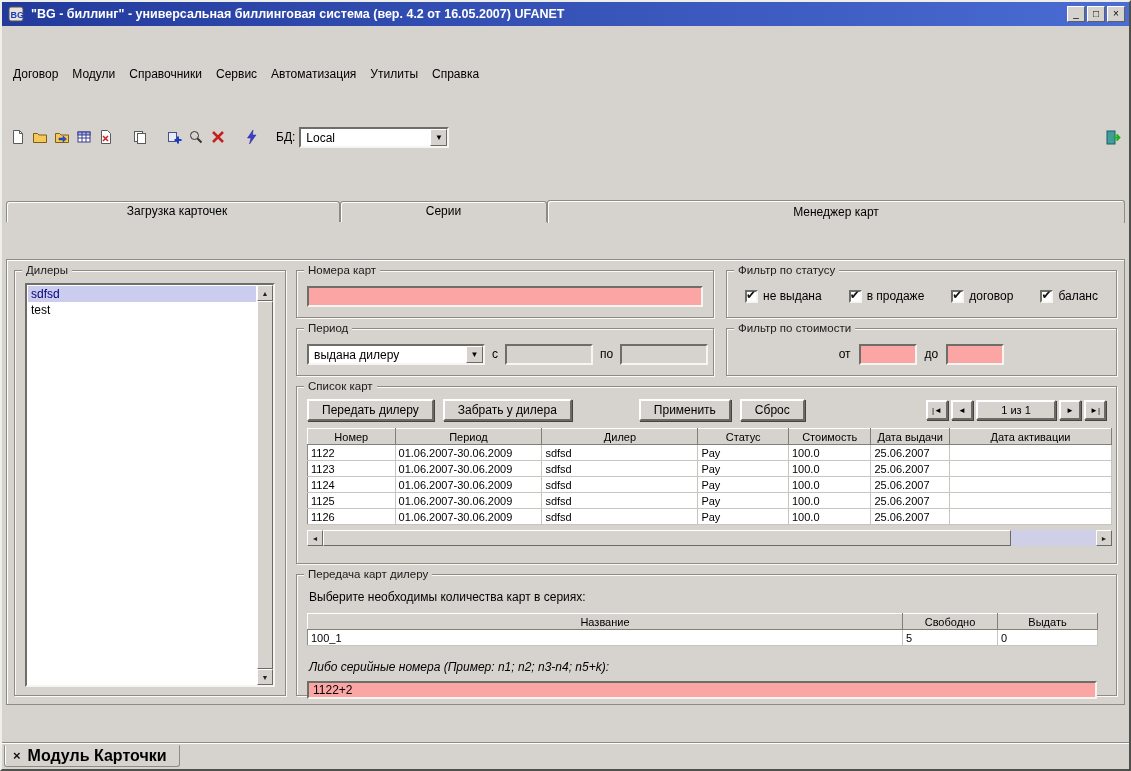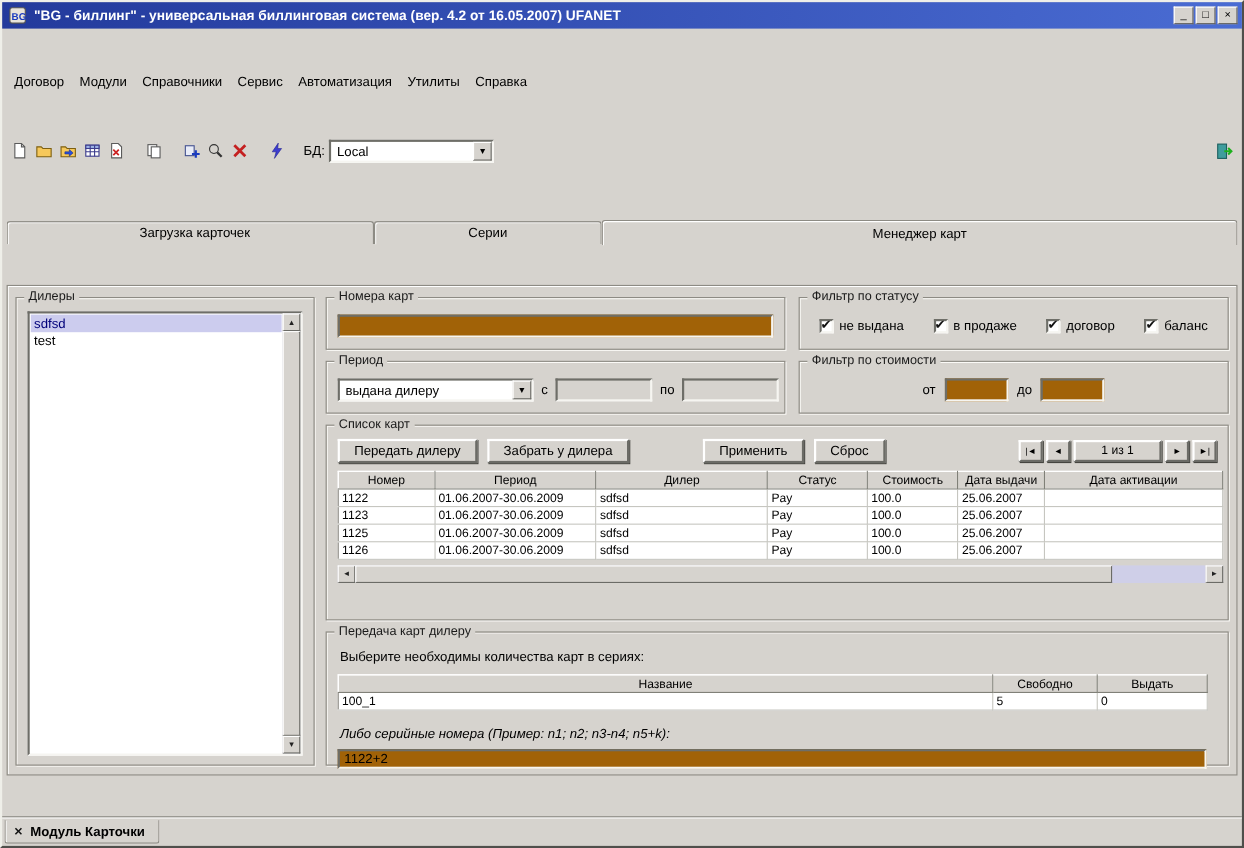--- a/index.html
+++ b/index.html
@@ -49,21 +49,21 @@
   .vscroll { width: 16px; background: #cfcfe8; display: flex; flex-direction: column; flex: none; }
   .sbtn { width: 16px; height: 16px; flex: none; background: #d6d3ce; border: 1px solid; border-color: #fff #6b6b66 #6b6b66 #fff; font-size: 7px; display: flex; align-items: center; justify-content: center; color: #222; }
   .vthumb { flex: 1; background: #d6d3ce; border: 1px solid; border-color: #fff #6b6b66 #6b6b66 #fff; }
 
   
   .rightcol { flex: 1; display: flex; flex-direction: column; gap: 10px; min-width: 0; }
   .filt-row { display: flex; gap: 12px; height: 48px; flex: none; }
   .filt-row .left { width: 418px; flex: none; display: flex; align-items: center; }
   .filt-row .right { flex: 1; display: flex; align-items: center; }
 
-  .field { background: #a16207; border: 2px solid; border-color: #6e6e68 #f6f5f1 #f6f5f1 #6e6e68; height: 21px; font-size: 12px; padding: 0 4px; outline: none; }
+  .field { background: #fca5a5; border: 2px solid; border-color: #6e6e68 #f6f5f1 #f6f5f1 #6e6e68; height: 21px; font-size: 12px; padding: 0 4px; outline: none; }
   .field:disabled, .field.dis { background: #d6d3ce; }
   .numbers-input { width: 100%; }
 
   .cb-row { display: flex; width: 100%; justify-content: space-between; padding: 0 8px; align-items: center; }
   .cb { display: inline-flex; align-items: center; gap: 5px; font-size: 12px; }
   .cbbox { width: 13px; height: 13px; background: #fff; border: 2px solid; border-color: #6e6e68 #f6f5f1 #f6f5f1 #6e6e68; position: relative; flex: none; }
   .cbbox .mark { position: absolute; top: -4px; left: -1px; font-size: 12px; color: #111; }
 
   .period-row { display: flex; align-items: center; gap: 7px; width: 100%; }
   .period-combo { width: 178px; flex: none; }
@@ -93,21 +93,21 @@
   .transfer-group { flex: 1; display: flex; flex-direction: column; gap: 7px; min-height: 0; }
   .hint { font-size: 12px; padding: 3px 2px 2px; }
   .spacer { flex: 1; }
   .serial-label { font-size: 12px; font-style: italic; padding-left: 2px; }
   .serial-input { width: 790px; }
   .okrow { display: flex; justify-content: flex-end; gap: 9px; padding-right: 8px; }
 
   
   .bottombar { height: 27px; flex: none; border-top: 1px solid #8d8b84; box-shadow: inset 0 1px 0 #fff; padding: 2px 0 0 2px; display: flex; align-items: flex-start; }
   .module-tab { display: inline-flex; align-items: center; gap: 7px; height: 22px; padding: 0 12px 0 8px; background: #d6d3ce; border: 1px solid #8d8b84; border-radius: 0 0 3px 3px; border-top-color: #d6d3ce; box-shadow: inset 1px 0 0 #fff; }
-  .module-tab .label { font-size: 12px; font-weight: bold; }
+  .module-tab .label { font-size: 16px; font-weight: bold; }
   .module-close { font-size: 13px; font-weight: bold; color: #111; line-height: 12px; }
 </style>
 </head>
 <body>
 
 <div class="window">
 
   <div class="titlebar">
     <span class="tbicon">
         <svg width="16" height="16">
@@ -345,20 +345,29 @@
                 <tr>
                   <td>1123</td>
                   <td>01.06.2007-30.06.2009</td>
                   <td>sdfsd</td>
                   <td>Pay</td>
                   <td>100.0</td>
                   <td>25.06.2007</td>
                   <td></td>
                 </tr>
                 <tr>
+                  <td>1124</td>
+                  <td>01.06.2007-30.06.2009</td>
+                  <td>sdfsd</td>
+                  <td>Pay</td>
+                  <td>100.0</td>
+                  <td>25.06.2007</td>
+                  <td></td>
+                </tr>
+                <tr>
                   <td>1125</td>
                   <td>01.06.2007-30.06.2009</td>
                   <td>sdfsd</td>
                   <td>Pay</td>
                   <td>100.0</td>
                   <td>25.06.2007</td>
                   <td></td>
                 </tr>
                 <tr>
                   <td>1126</td>

